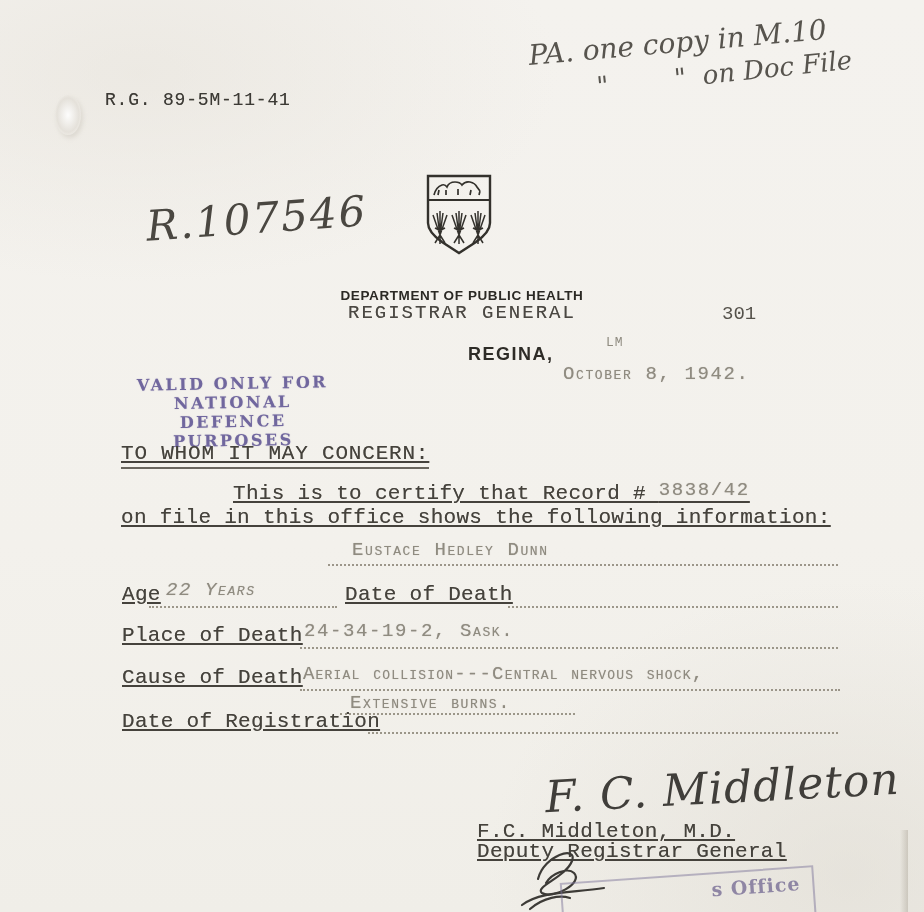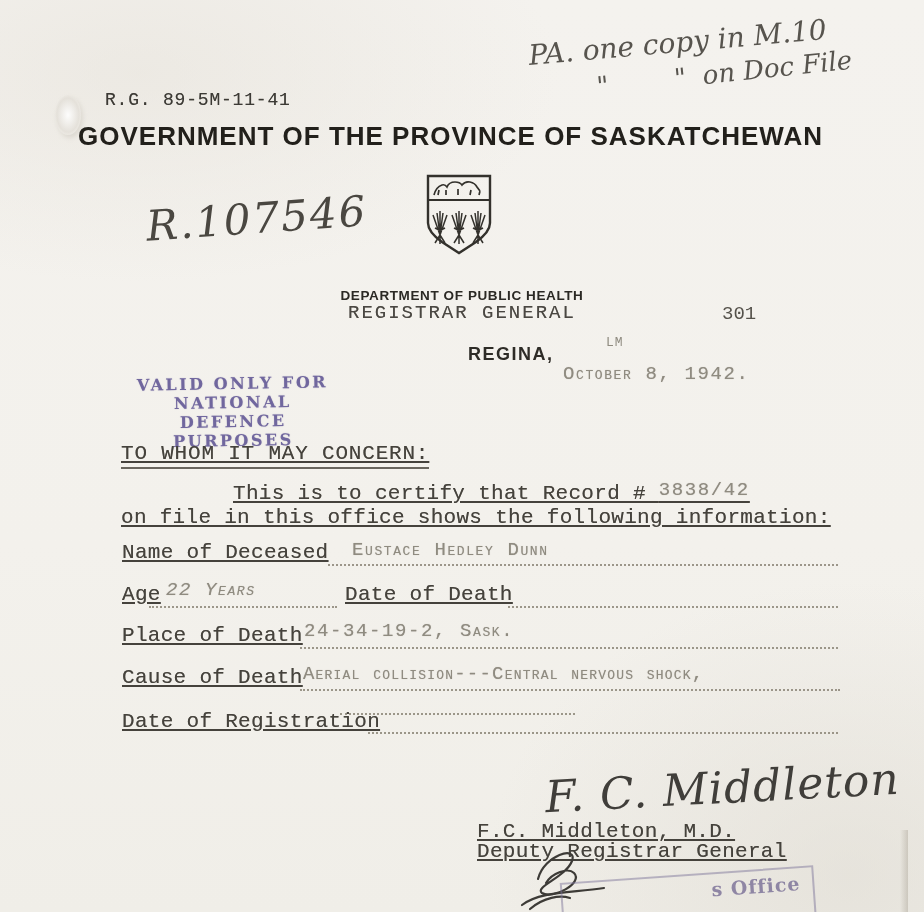--- a/index.html
+++ b/index.html
@@ -55,21 +55,20 @@
 
   <div class="abs crease" style="left:55px;top:95px;"></div>
 
   <div class="abs fold-shadow" style="left:900px;top:830px;width:8px;height:82px;"></div>
 
   <div class="abs hand" style="left:528px;top:26px;font-size:28px;transform:rotate(-5deg);">PA. one copy in M.10</div>
   <div class="abs hand" style="left:596px;top:58px;font-size:26px;transform:rotate(-6deg);white-space:pre;">"        "  on Doc File</div>
 
   <div class="abs mono typed-sm" style="left:105px;top:90px;">R.G. 89-5M-11-41</div>
 
-  <div class="abs sans-bold" style="left:78px;top:121px;width:800px;font-size:26px;letter-spacing:1px;">GOVERNMENT OF THE PROVINCE OF SASKATCHEWAN</div>
 
   <div class="abs hand" style="left:146px;top:194px;font-size:42px;color:#4a4741;transform:rotate(-4deg);letter-spacing:2px;">R.107546</div>
 
   <div class="abs" style="left:424px;top:173px;width:70px;height:84px;">
     <svg width="70" height="84" viewBox="0 0 70 84">
       <g fill="none" stroke="#33312c">
         <path d="M4,3 H66 V50 Q66,59 52,69 L35,80 L18,69 Q4,59 4,50 Z" stroke-width="2.4"></path>
         <line x1="4" y1="27" x2="66" y2="27" stroke-width="1.8"></line>
 
         <path d="M10,22 q2,-8 8,-10 q3,-1 5,2 q2,-5 8,-5 q5,0 7,3 q3,-4 8,-3 q5,1 7,5 l3,4 M14,22 l1,-5 M22,22 l0,-5 M34,22 l0,-6 M46,22 l1,-5 M55,22 l1,-4" stroke-width="1.7"></path>
@@ -97,37 +96,37 @@
     <div>PURPOSES</div>
   </div>
 
   <div class="abs mono typed underlined" style="left:121px;top:442px;letter-spacing:.8px;">TO WHOM IT MAY CONCERN:</div>
 
   <div class="abs mono typed" style="left:233px;top:482px;">
     <span>This is to certify that Record # </span><span class="faded" style="position:relative;top:-4px;">3838/42</span>
   </div>
   <div class="abs mono typed" style="left:121px;top:506px;">on file in this office shows the following information:</div>
 
-  <div class="abs mono typed" style="left:122px;top:541px;">Name of Deceased</div>
   <div class="abs faded" style="left:352px;top:539px;">Eustace Hedley Dunn</div>
   <div class="abs dotline" style="left:328px;top:564px;width:510px;"></div>
 
   <div class="abs mono typed" style="left:122px;top:583px;">Age</div>
   <div class="abs faded" style="left:166px;top:579px;font-style:italic;">22 Years</div>
   <div class="abs dotline" style="left:149px;top:606px;width:188px;"></div>
   <div class="abs mono typed" style="left:345px;top:583px;">Date of Death</div>
   <div class="abs dotline" style="left:508px;top:606px;width:330px;"></div>
 
   <div class="abs mono typed" style="left:122px;top:624px;">Place of Death</div>
   <div class="abs faded" style="left:304px;top:620px;">24-34-19-2, Sask.</div>
   <div class="abs dotline" style="left:300px;top:647px;width:538px;"></div>
 
   <div class="abs faded" style="left:303px;top:663px;letter-spacing:1.2px;">Aerial collision---Central nervous shock,</div>
   <div class="abs mono typed" style="left:122px;top:666px;">Cause of Death</div>
   <div class="abs dotline" style="left:300px;top:689px;width:540px;"></div>
+  <div class="abs faded" style="left:350px;top:692px;">Extensive burns.</div>
   <div class="abs dotline" style="left:340px;top:713px;width:235px;"></div>
 
   <div class="abs mono typed" style="left:122px;top:710px;">Date of Registration</div>
   <div class="abs dotline" style="left:368px;top:732px;width:470px;"></div>
 
   <div class="abs hand" style="left:545px;top:762px;font-size:44px;color:#403e3a;transform:rotate(-3deg);letter-spacing:1px;">F. C. Middleton</div>
   <div class="abs mono typed" style="left:477px;top:820px;">F.C. Middleton, M.D.</div>
   <div class="abs mono typed" style="left:477px;top:840px;">Deputy Registrar General</div>
 
   <div class="abs" style="left:500px;top:843px;width:120px;height:69px;">

